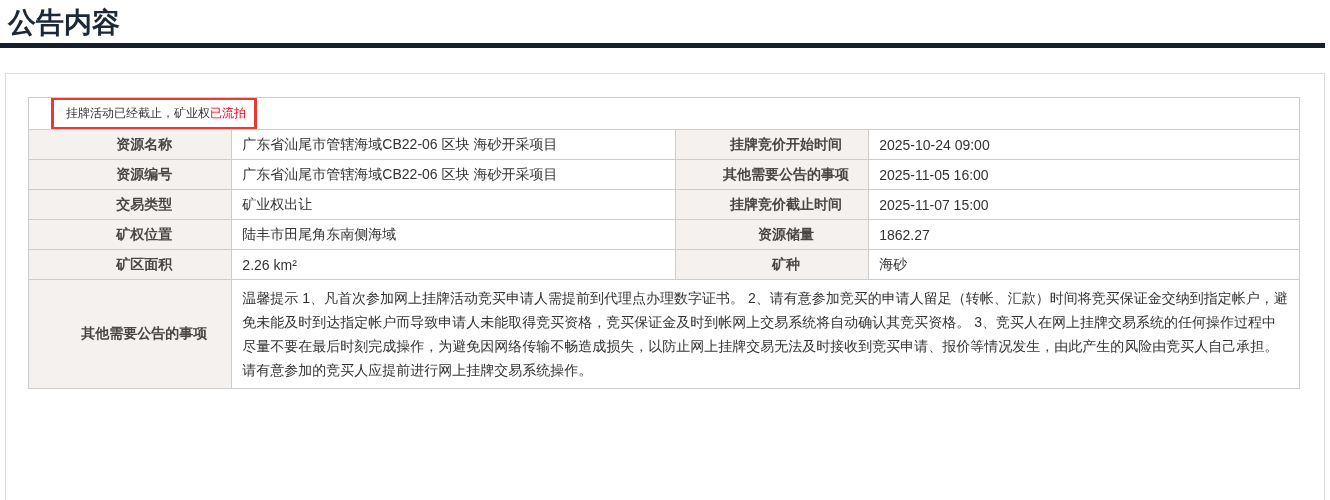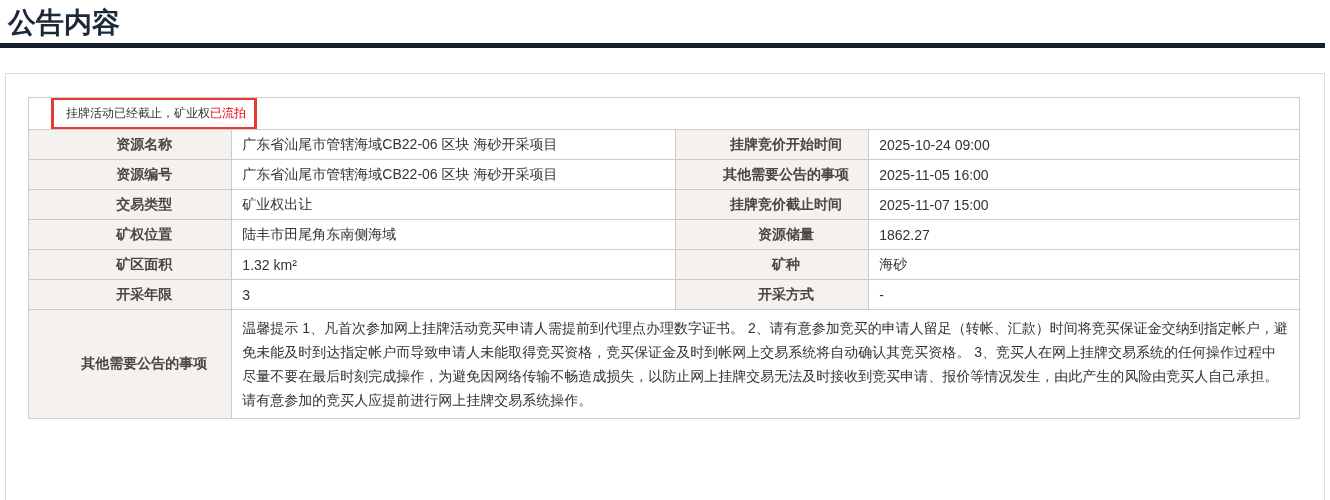--- a/index.html
+++ b/index.html
@@ -125,29 +125,23 @@
         <td>2025-11-07 15:00</td>
       </tr>
       <tr>
         <th>矿权位置</th>
         <td>陆丰市田尾角东南侧海域</td>
         <th>资源储量</th>
         <td>1862.27</td>
       </tr>
       <tr>
         <th>矿区面积</th>
-        <td>1.32 km²</td>
+        <td>2.26 km²</td>
         <th>矿种</th>
         <td>海砂</td>
-      </tr>
-      <tr>
-        <th>开采年限</th>
-        <td>3</td>
-        <th>开采方式</th>
-        <td>-</td>
       </tr>
       <tr>
         <th>其他需要公告的事项</th>
         <td class="other-notes" colspan="3">温馨提示 1、凡首次参加网上挂牌活动竞买申请人需提前到代理点办理数字证书。 2、请有意参加竞买的申请人留足（转帐、汇款）时间将竞买保证金交纳到指定帐户，避免未能及时到达指定帐户而导致申请人未能取得竞买资格，竞买保证金及时到帐网上交易系统将自动确认其竞买资格。 3、竞买人在网上挂牌交易系统的任何操作过程中尽量不要在最后时刻完成操作，为避免因网络传输不畅造成损失，以防止网上挂牌交易无法及时接收到竞买申请、报价等情况发生，由此产生的风险由竞买人自己承担。请有意参加的竞买人应提前进行网上挂牌交易系统操作。</td>
       </tr>
     </tbody>
   </table>
 </div>
 
 </body></html>

